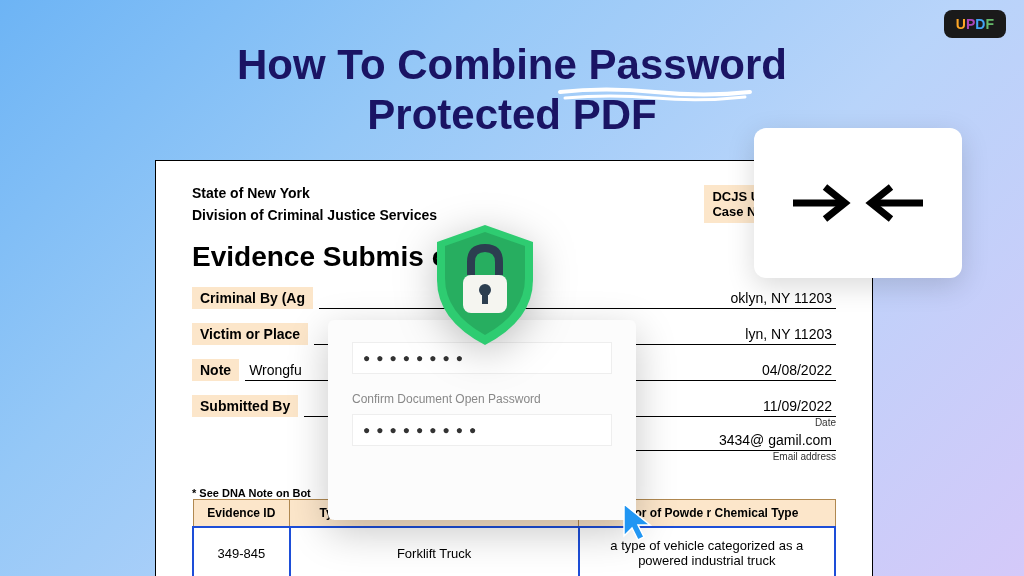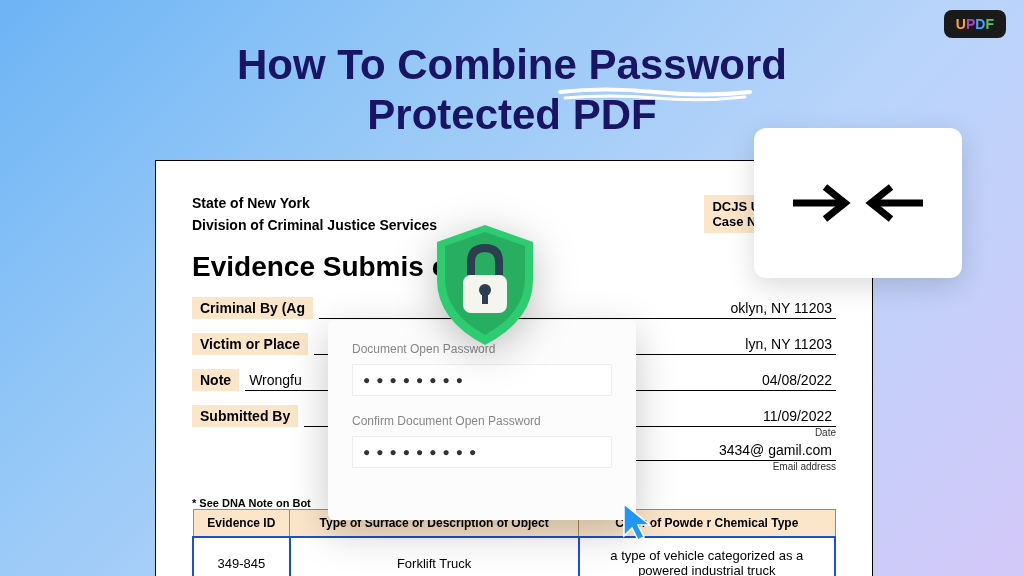--- a/index.html
+++ b/index.html
@@ -44,21 +44,21 @@
 .doc {
   position: absolute;
   left: 155px;
   top: 160px;
   width: 718px;
   height: 500px;
   background: #fff;
   border: 1px solid #000;
   padding: 24px 36px;
 }
-.doc-header { display: flex; justify-content: space-between; align-items: flex-start; margin-top: 10px; }
+.doc-header { display: flex; justify-content: space-between; align-items: flex-start; }
 .doc-state { font-size: 14px; font-weight: 700; }
 .doc-division { font-size: 14px; font-weight: 700; margin-top: 6px; }
 .use-only { background: #fce6ca; padding: 4px 8px; font-size: 13px; font-weight: 600; }
 .doc-title { font-size: 28px; font-weight: 800; margin-top: 18px; }
 .field-row { margin-top: 14px; display: flex; align-items: flex-end; gap: 6px; }
 .field-label { background: #fce6ca; padding: 3px 8px; font-size: 14px; font-weight: 600; }
 .field-val { border-bottom: 1px solid #000; flex: 1; font-size: 14px; padding: 0 4px 2px; }
 .field-sub { font-size: 10px; text-align: right; color: #333; }
 .note { font-size: 11px; font-weight: 700; margin-top: 25px; }
 .table { width: 100%; border-collapse: collapse; margin-top: 0; }
@@ -182,21 +182,20 @@
     <line x1="6" y1="24" x2="54" y2="24" stroke="#000" stroke-width="7"></line>
     <polyline points="38,8 58,24 38,40" stroke="#000" stroke-width="7" fill="none"></polyline>
   </svg>
   <svg width="68" height="48">
     <line x1="14" y1="24" x2="62" y2="24" stroke="#000" stroke-width="7"></line>
     <polyline points="30,8 10,24 30,40" stroke="#000" stroke-width="7" fill="none"></polyline>
   </svg>
 </div>
 
 <div class="pw-dialog">
-  <div class="pw-label">Document Open Password</div>
   <div class="pw-input">●●●●●●●●</div>
   <div class="pw-label">Confirm Document Open Password</div>
   <div class="pw-input">●●●●●●●●●</div>
 </div>
 
 <svg class="shield" viewBox="0 0 120 130">
   <path d="M 60 5 L 108 22 L 108 60 Q 108 100 60 125 Q 12 100 12 60 L 12 22 Z" fill="#2ecc71"></path>
   <path d="M 60 12 L 100 26 L 100 58 Q 100 93 60 115 Q 20 93 20 58 L 20 26 Z" fill="#27ae60"></path>
   <rect x="38" y="55" width="44" height="38" rx="8" fill="#f5f5f0"></rect>
   <path d="M 46 55 L 46 42 Q 46 28 60 28 Q 74 28 74 42 L 74 55" stroke="#2c3e50" stroke-width="8" fill="none"></path>

